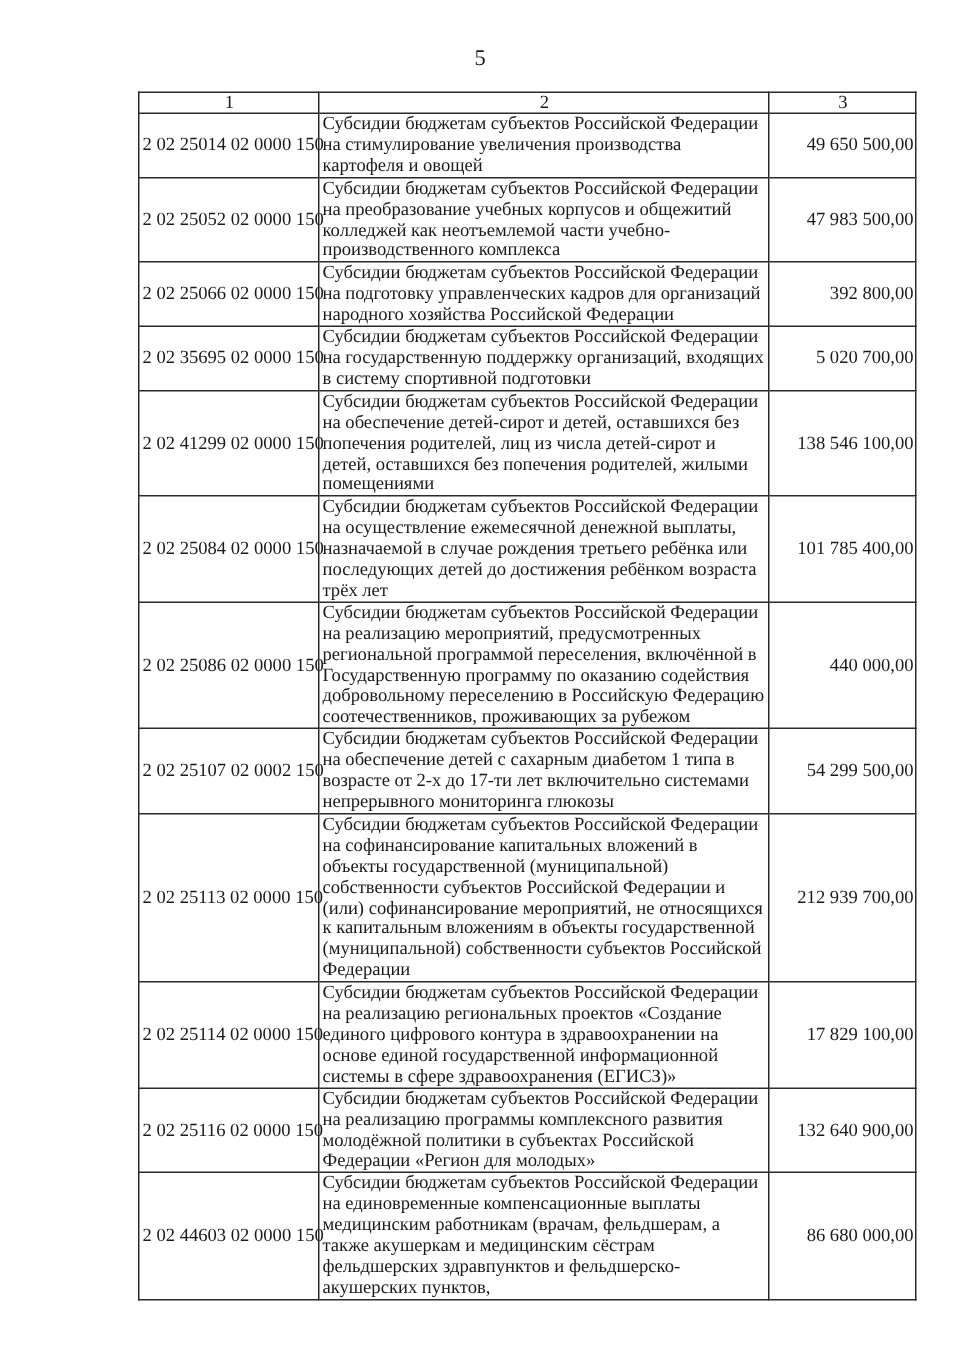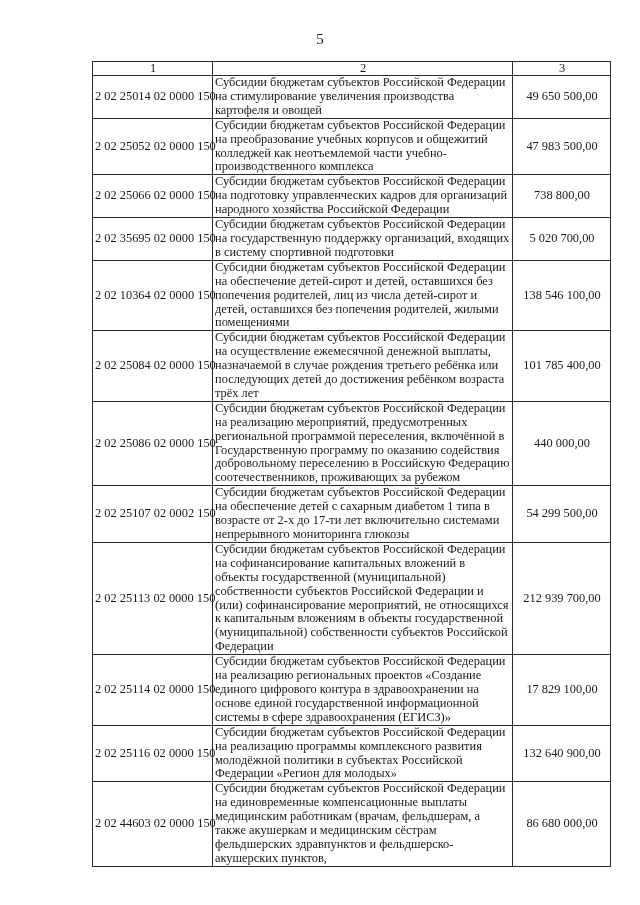--- a/index.html
+++ b/index.html
@@ -19,21 +19,21 @@
   }
   table.budget col.c1 { width: 120px; }
   table.budget col.c2 { width: 300px; }
   table.budget col.c3 { width: 98px; }
   table.budget th, table.budget td {
     border: 1px solid #2a2a2a; padding: 0 1px 0 2px; vertical-align: middle;
   }
   table.budget th { font-weight: normal; text-align: center; height: 13px; line-height: 13px; }
   td.code { white-space: nowrap; text-align: left; padding-left: 1px; }
   td.desc { text-align: left; padding-left: 2px; padding-right: 2px; margin-left: 44px; }
-  td.amount { text-align: center; white-space: nowrap; padding-right: 0; font-family: Liberation Serif, serif; }
+  td.amount { text-align: right; white-space: nowrap; padding-right: 0; font-family: Liberation Serif, serif; }
 </style>
 </head>
 <body>
 
 <div class="page-number">5</div>
 
 <table class="budget">
   <colgroup>
       <col class="c1">
       <col class="c2">
@@ -53,29 +53,29 @@
         <td class="amount">49 650 500,00</td>
       </tr>
       <tr>
         <td class="code">2 02 25052 02 0000 150</td>
         <td class="desc">Субсидии бюджетам субъектов Российской Федерации на преобразование учебных корпусов и общежитий колледжей как неотъемлемой части учебно-производственного комплекса</td>
         <td class="amount">47 983 500,00</td>
       </tr>
       <tr>
         <td class="code">2 02 25066 02 0000 150</td>
         <td class="desc">Субсидии бюджетам субъектов Российской Федерации на подготовку управленческих кадров для организаций народного хозяйства Российской Федерации</td>
-        <td class="amount">738 800,00</td>
+        <td class="amount">392 800,00</td>
       </tr>
       <tr>
         <td class="code">2 02 35695 02 0000 150</td>
         <td class="desc">Субсидии бюджетам субъектов Российской Федерации на государственную поддержку организаций, входящих в систему спортивной подготовки</td>
         <td class="amount">5 020 700,00</td>
       </tr>
       <tr>
-        <td class="code">2 02 10364 02 0000 150</td>
+        <td class="code">2 02 41299 02 0000 150</td>
         <td class="desc">Субсидии бюджетам субъектов Российской Федерации на обеспечение детей-сирот и детей, оставшихся без попечения родителей, лиц из числа детей-сирот и детей, оставшихся без попечения родителей, жилыми помещениями</td>
         <td class="amount">138 546 100,00</td>
       </tr>
       <tr>
         <td class="code">2 02 25084 02 0000 150</td>
         <td class="desc">Субсидии бюджетам субъектов Российской Федерации на осуществление ежемесячной денежной выплаты, назначаемой в случае рождения третьего ребёнка или последующих детей до достижения ребёнком возраста трёх лет</td>
         <td class="amount">101 785 400,00</td>
       </tr>
       <tr>
         <td class="code">2 02 25086 02 0000 150</td>

